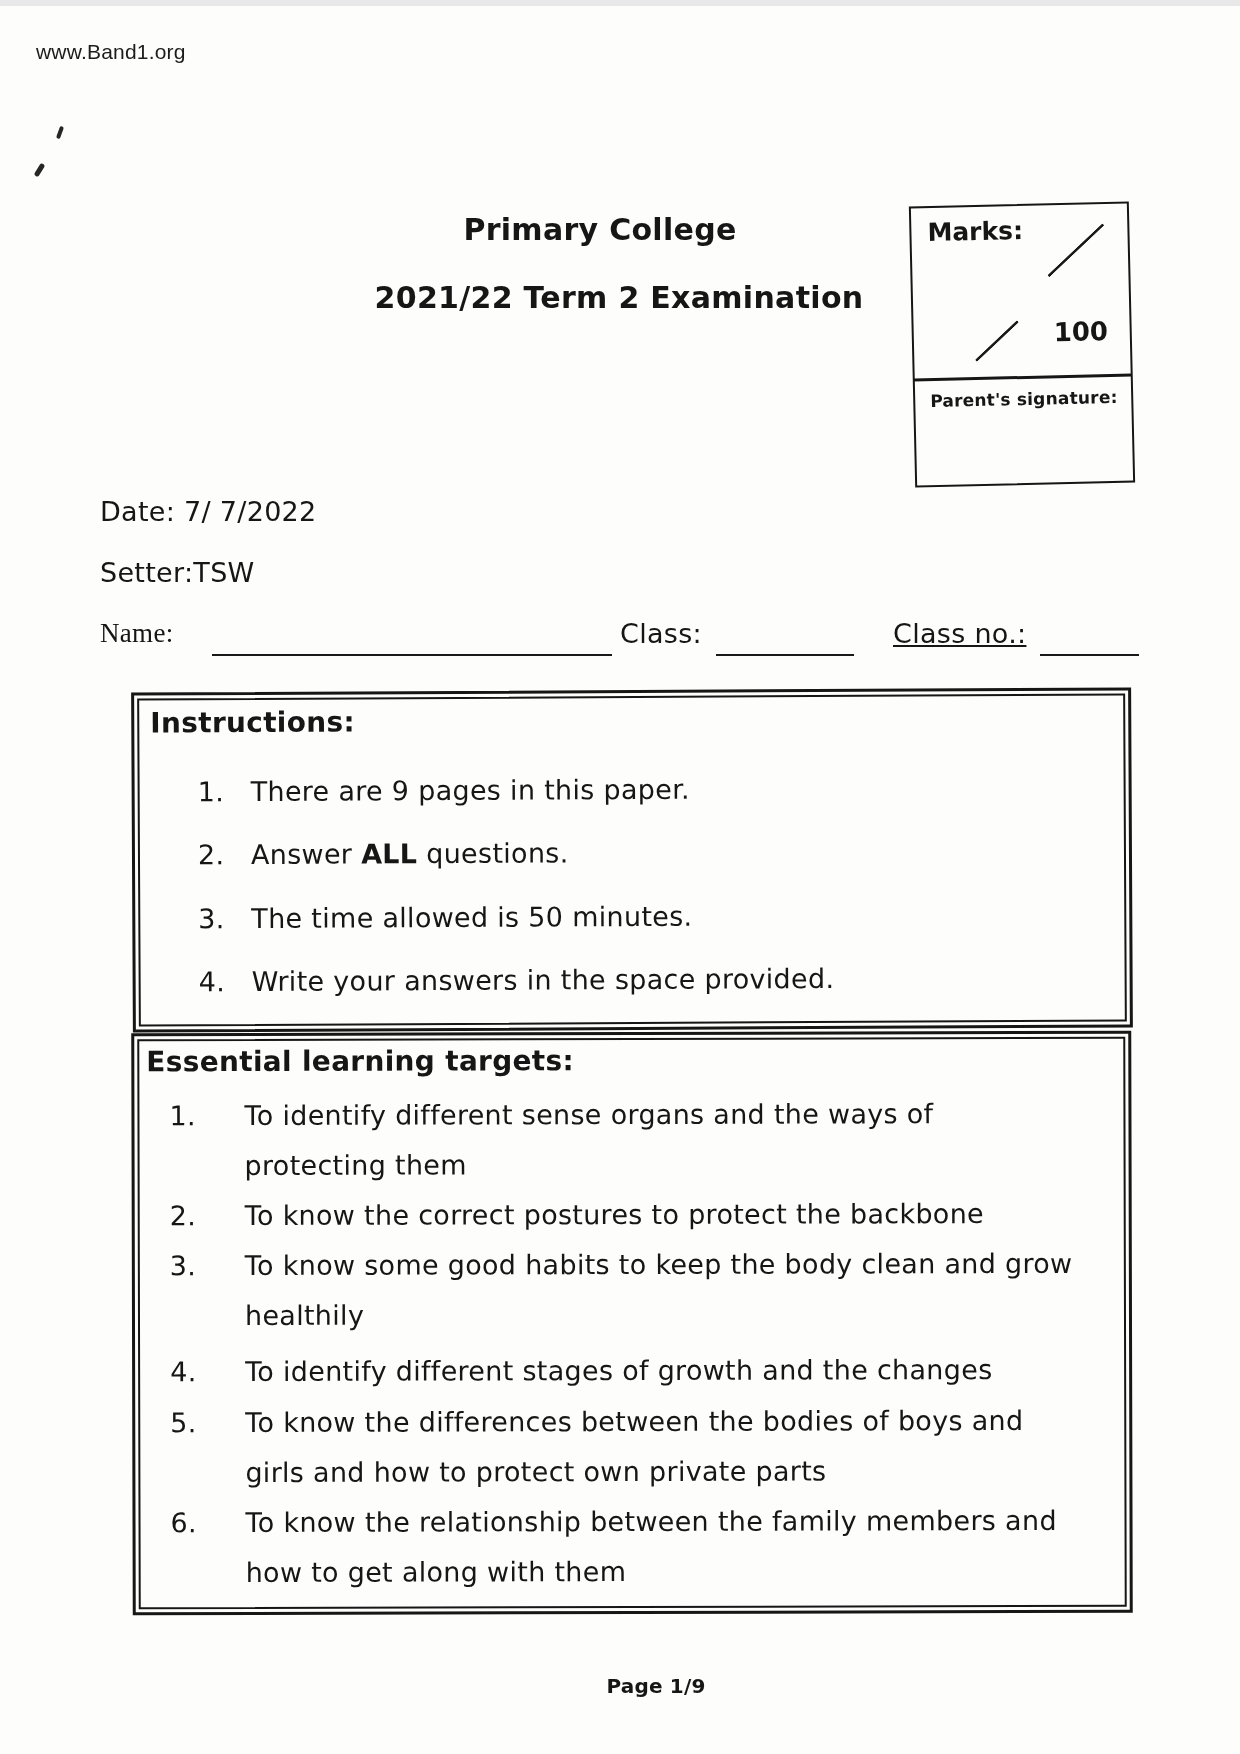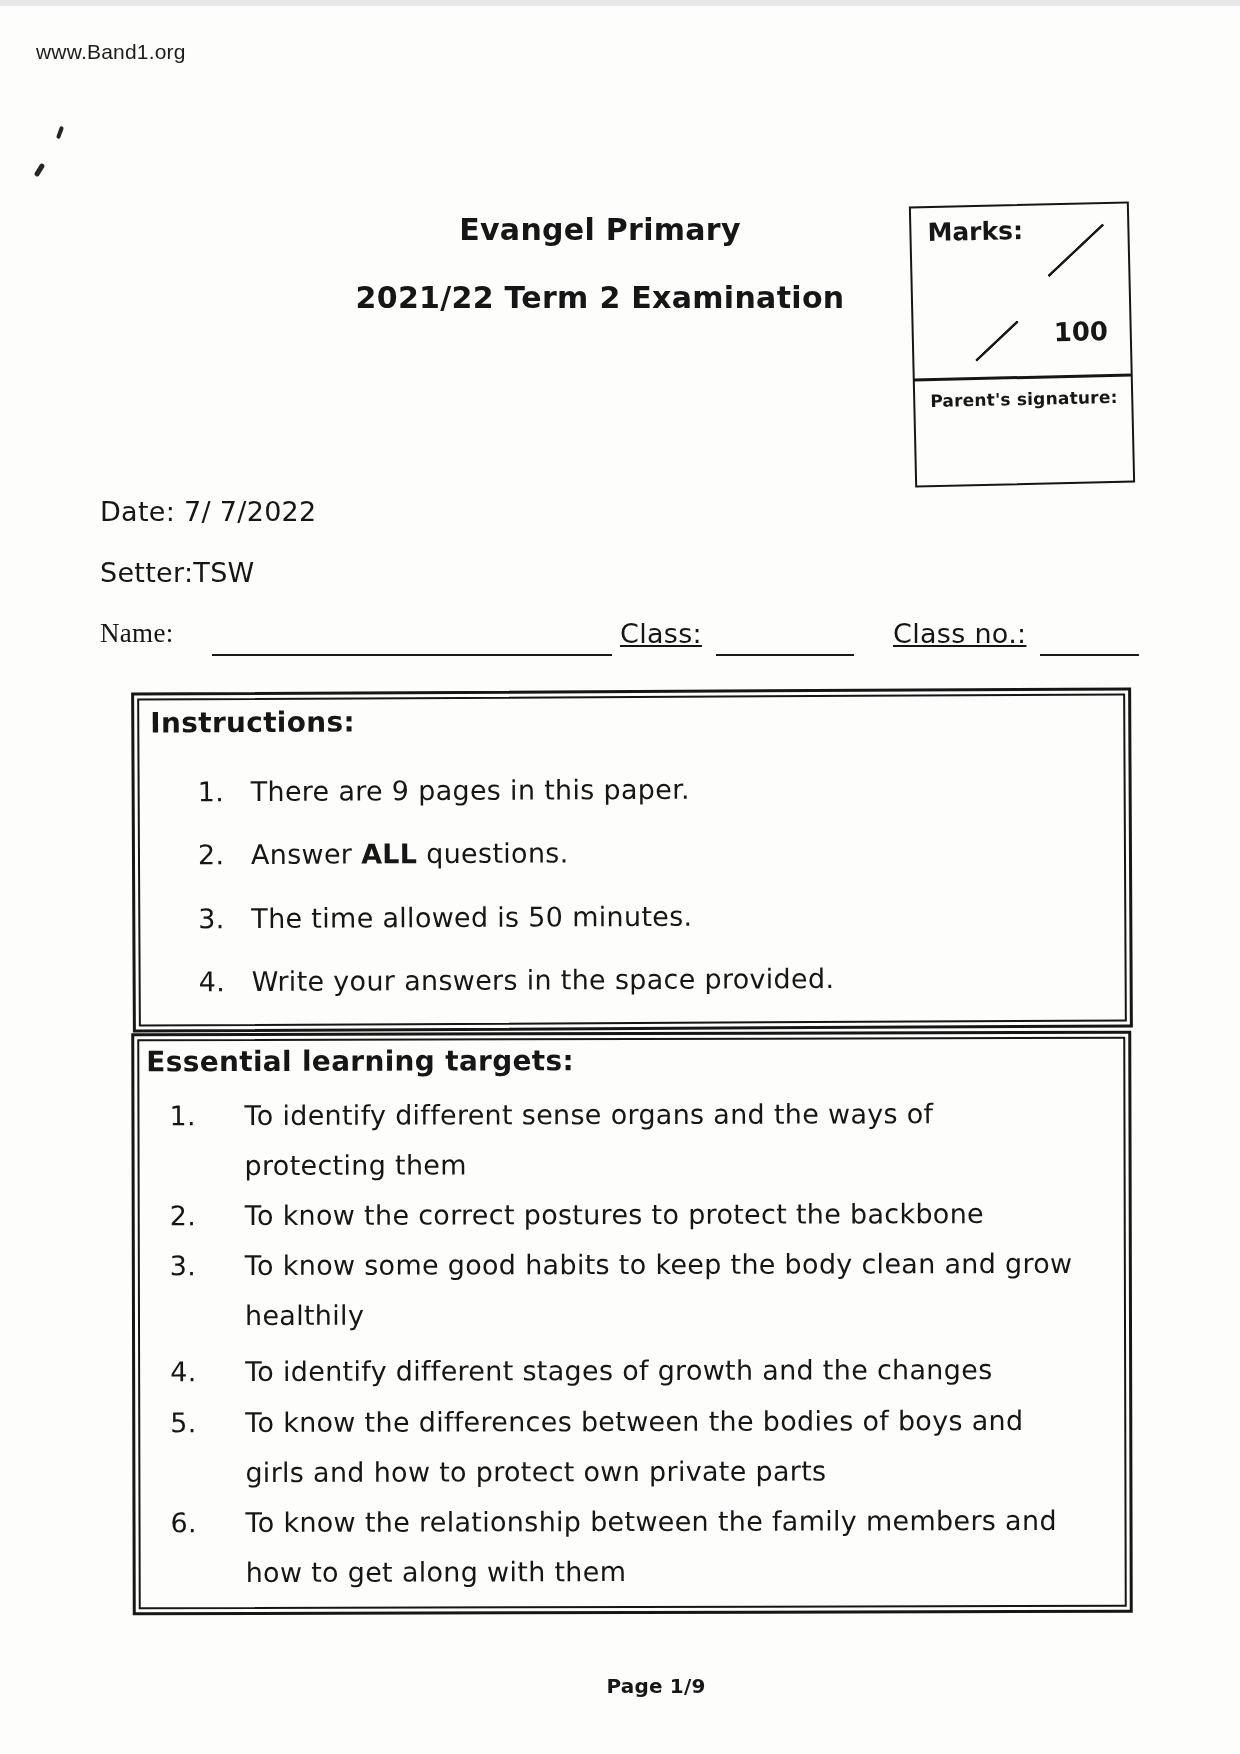--- a/index.html
+++ b/index.html
@@ -26,21 +26,21 @@
   .pen-mark { background:#262626; border-radius:3px; }
   .pen-mark.m1 { left:58px; top:120px; width:4px; height:13px; transform:rotate(20deg); }
   .pen-mark.m2 { left:37px; top:157px; width:5px; height:14px; transform:rotate(32deg); }
 
   
   .title-line {
     left:0; width:1200px; text-align:center;
     font-size:30px; font-weight:700; letter-spacing:0.3px;
   }
   .t1 { top:206px; }
-  .t2 { top:274px; }
+  .t2 { top:274px;padding-left:19px; }
   .t3 { top:344px; }
 
   
   .marks-box {
     left:912px; top:198px; width:216px; height:277px;
     border:2.5px solid #161616;
     transform:rotate(-1.3deg);
     background:#fdfdfc;
   }
   .marks-label { left:16px; top:10px; font-size:25px; font-weight:700; }
@@ -51,21 +51,21 @@
   .mbox-divider { left:-1px; right:-1px; top:170px; height:0; border-top:3px solid #161616; }
   .psig-label { left:15px; top:183px; font-size:17px; font-weight:700; letter-spacing:0.2px; }
 
   
   .info-line { font-size:27px; letter-spacing:0.3px; }
   .date-line   { left:100px; top:490px; }
   .setter-line { left:100px; top:551px;text-align:center; }
   .info-label { font-weight:400; }
   .name-row-label { font-size:27px; letter-spacing:0.3px; }
   .lbl-name    { left:100px; top:612px;font-family:Liberation Serif, serif; }
-  .lbl-class   { left:620px; top:612px;text-decoration:underline; }
+  .lbl-class   { left:620px; top:612px; }
   .lbl-classno { left:893px; top:612px;text-decoration:underline; }
   .blank { height:0; border-bottom:2.5px solid #1a1a1a; top:648px; }
   .blank.name    { left:212px;  width:400px; }
   .blank.class   { left:716px;  width:138px; }
   .blank.classno { left:1040px; width:99px; }
 
   
   .dbox {
     border:3px solid #161616;
     background:#fdfdfc;
@@ -102,21 +102,21 @@
 </head>
 <body>
 
 <div class="page">
 
   <div class="abs watermark">www.Band1.org</div>
 
   <div class="abs pen-mark m1"></div>
   <div class="abs pen-mark m2"></div>
 
-  <div class="abs title-line t1">Evangel Primary</div>
+  <div class="abs title-line t1">Primary College</div>
   <div class="abs title-line t2">2021/22 Term 2 Examination</div>
 
   <div class="abs marks-box">
     <div class="abs marks-label">Marks:</div>
     <div class="abs slash s1"></div>
     <div class="abs slash s2"></div>
     <div class="abs total-marks">100</div>
     <div class="abs mbox-divider"></div>
     <div class="abs psig-label">Parent's signature:</div>
   </div>

